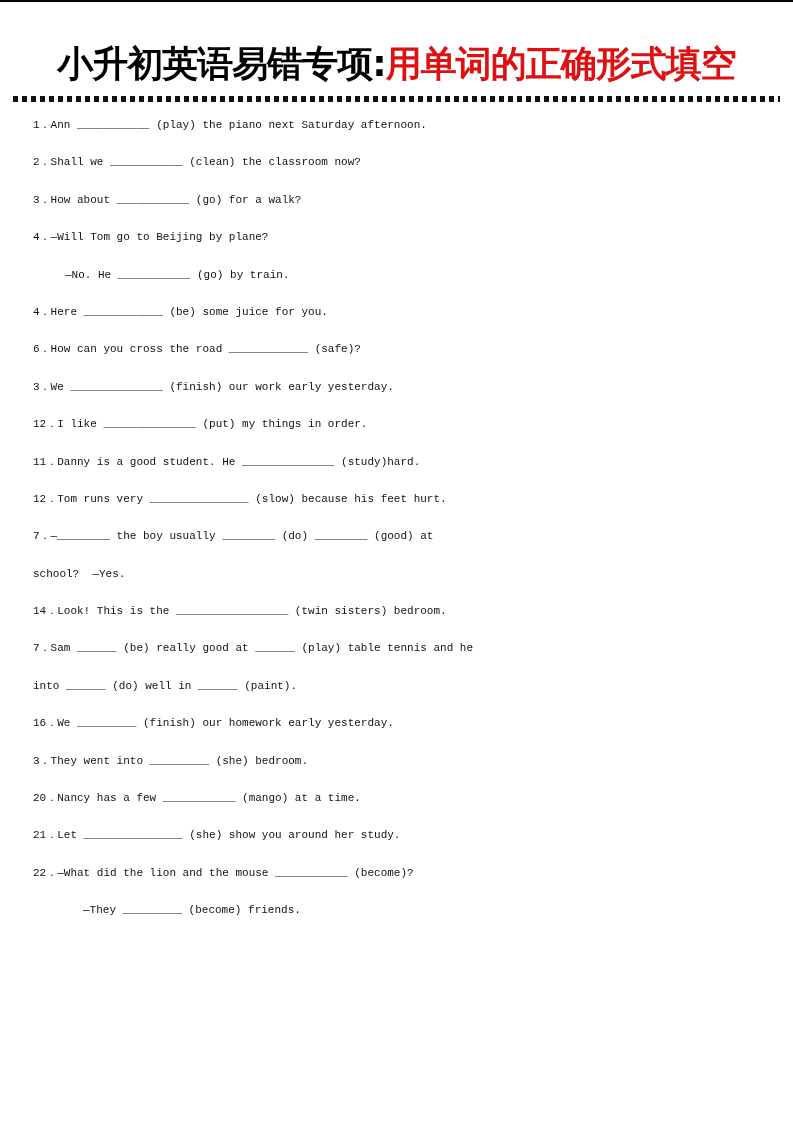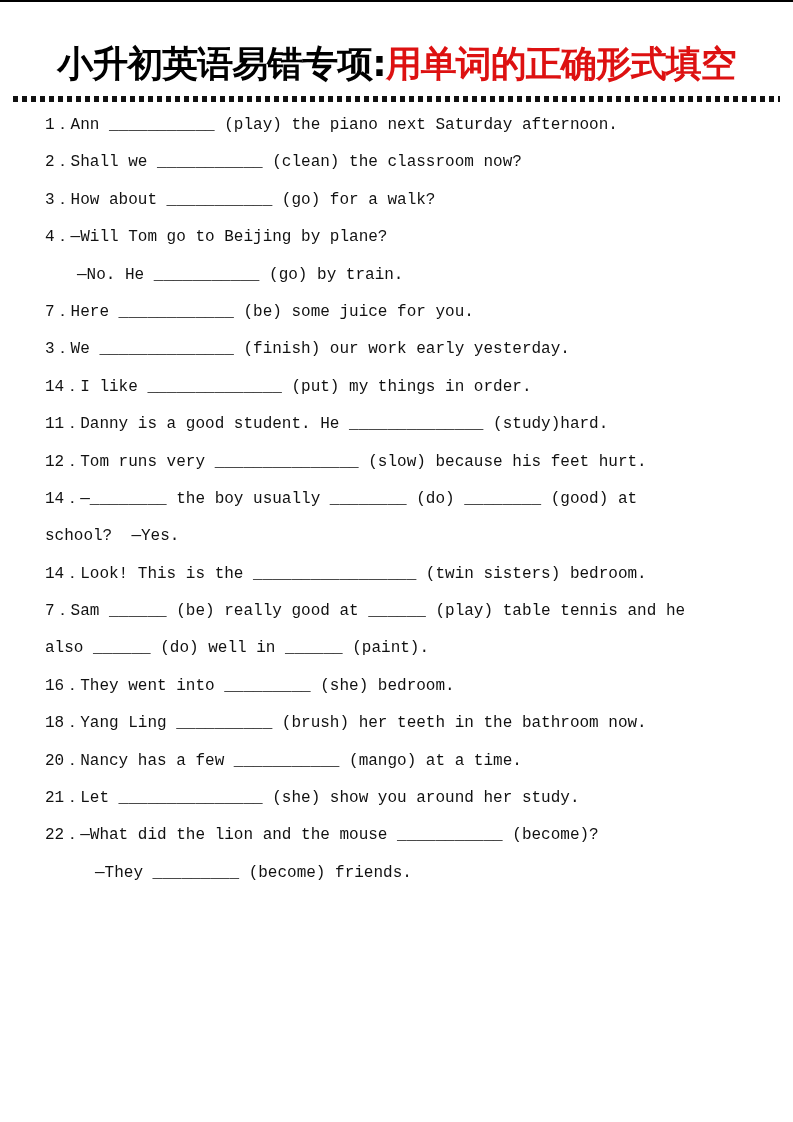--- a/index.html
+++ b/index.html
@@ -25,23 +25,23 @@
     letter-spacing:-1px;
     color:#000000;
     white-space:nowrap;
   }
   .dotline {
     margin:10px 13px 0 13px;
     height:6px;
     background:repeating-linear-gradient(90deg,#111 0 5px,transparent 5px 9px);
   }
   .content {
-    padding:5px 30px 0 45px;
+    padding:5px 30px 0 33px;
     font-family:"Liberation Mono", monospace;
-    font-size:16px;
+    font-size:11px;
     line-height:37.4px;
     color:#111111;
   }
   .line {
     white-space:pre;
     height:37.4px;
   }
   .ind-a { padding-left:32px; }   
   .ind-b { padding-left:50px;font-family:Liberation Mono, monospace; }   
 </style>
@@ -53,31 +53,32 @@
   <h1 class="title"><span>小升初英语易错专项:</span><span style="color: rgb(221, 17, 17);">用单词的正确形式填空</span></h1>
 
   <div class="dotline"></div>
 
   <div class="content">
     <div class="line">1．Ann ___________ (play) the piano next Saturday afternoon.</div>
     <div class="line">2．Shall we ___________ (clean) the classroom now?</div>
     <div class="line">3．How about ___________ (go) for a walk?</div>
     <div class="line">4．—Will Tom go to Beijing by plane?</div>
     <div class="line ind-a">—No. He ___________ (go) by train.</div>
-    <div class="line">7．Here ____________ (be) some juice for you.</div>
+    <div class="line">4．Here ____________ (be) some juice for you.</div>
+    <div class="line">6．How can you cross the road ____________ (safe)?</div>
     <div class="line">3．We ______________ (finish) our work early yesterday.</div>
-    <div class="line">14．I like ______________ (put) my things in order.</div>
+    <div class="line">12．I like ______________ (put) my things in order.</div>
     <div class="line">11．Danny is a good student. He ______________ (study)hard.</div>
     <div class="line">12．Tom runs very _______________ (slow) because his feet hurt.</div>
-    <div class="line">14．—________ the boy usually ________ (do) ________ (good) at</div>
+    <div class="line">7．—________ the boy usually ________ (do) ________ (good) at</div>
     <div class="line">school?  —Yes.</div>
     <div class="line">14．Look! This is the _________________ (twin sisters) bedroom.</div>
     <div class="line">7．Sam ______ (be) really good at ______ (play) table tennis and he</div>
-    <div class="line">also ______ (do) well in ______ (paint).</div>
-    <div class="line">16．They went into _________ (she) bedroom.</div>
-    <div class="line">18．Yang Ling __________ (brush) her teeth in the bathroom now.</div>
+    <div class="line">into ______ (do) well in ______ (paint).</div>
+    <div class="line">16．We _________ (finish) our homework early yesterday.</div>
+    <div class="line">3．They went into _________ (she) bedroom.</div>
     <div class="line">20．Nancy has a few ___________ (mango) at a time.</div>
     <div class="line">21．Let _______________ (she) show you around her study.</div>
     <div class="line">22．—What did the lion and the mouse ___________ (become)?</div>
     <div class="line ind-b">—They _________ (become) friends.</div>
   </div>
 
 </div>
 
 </body></html>

